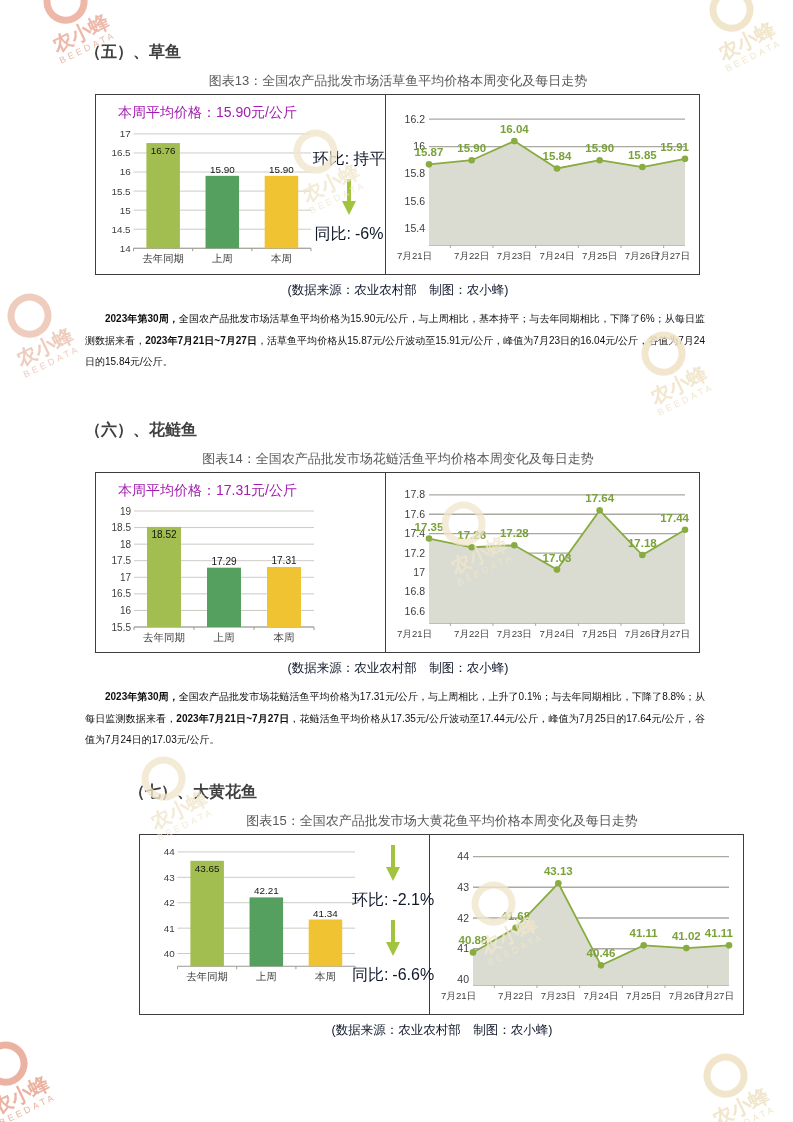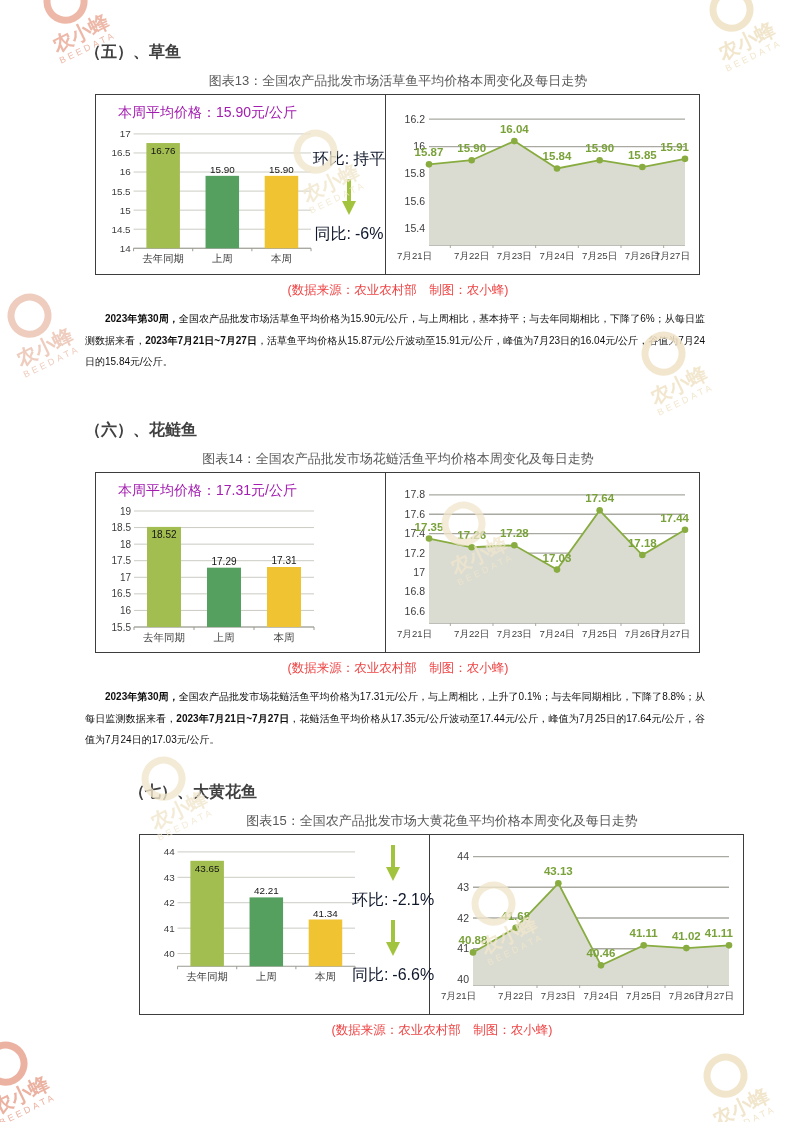--- a/index.html
+++ b/index.html
@@ -9,21 +9,21 @@
   .sec-title{margin:0 0 0 85px;font-size:16px;font-weight:bold;color:#404040;line-height:20px;}
   .caption{width:606px;margin:10px 0 0 95px;text-align:center;font-size:13px;color:#595959;line-height:17px;}
   .chart-box{width:603px;margin:5px 0 0 95px;height:179px;border:1.5px solid #3d3d3d;display:flex;background:#fff;}
   .panel-left{width:290px;border-right:1.5px solid #3d3d3d;padding:6px 0 0 8px;box-sizing:border-box;}
   .panel-title{font-size:14px;color:#a21caf;margin:2px 0 2px 14px;line-height:18px;}
   .panel-row{display:flex;align-items:center;}
   .indicators{width:72px;display:flex;flex-direction:column;align-items:center;justify-content:center;gap:9px;height:148px;}
   .ind{font-size:16px;color:#0f172a;white-space:nowrap;}
   .ind .ind-label{margin-right:4px;}
   .panel-right{flex:1;padding:6px 6px 0 6px;display:flex;align-items:flex-start;justify-content:center;}
-  .source{width:606px;margin:7px 0 0 95px;text-align:center;font-size:12.5px;color:#ef4444;line-height:17px;}
+  .source{width:606px;margin:7px 0 0 95px;text-align:center;font-size:12.5px;color:#0f172a;line-height:17px;}
   .para{margin:9px 88px 0 85px;font-size:10px;line-height:21.5px;text-align:justify;text-indent:2em;color:#0d0d0d;}
   .para .b{font-weight:bold;}
   svg text{font-family:"Liberation Sans","DejaVu Sans",sans-serif;}
   
   .wm{position:absolute;pointer-events:none;transform:rotate(-26deg);text-align:center;z-index:3;line-height:1;}
   .wm .ring{width:30px;height:30px;border:7px solid currentColor;border-radius:50%;margin:0 auto 3px;}
   .wm .cn{font-size:20px;font-weight:bold;}
   .wm .en{font-size:9px;letter-spacing:3px;margin-top:2px;}
   .content{position:relative;z-index:1;}
 </style>

